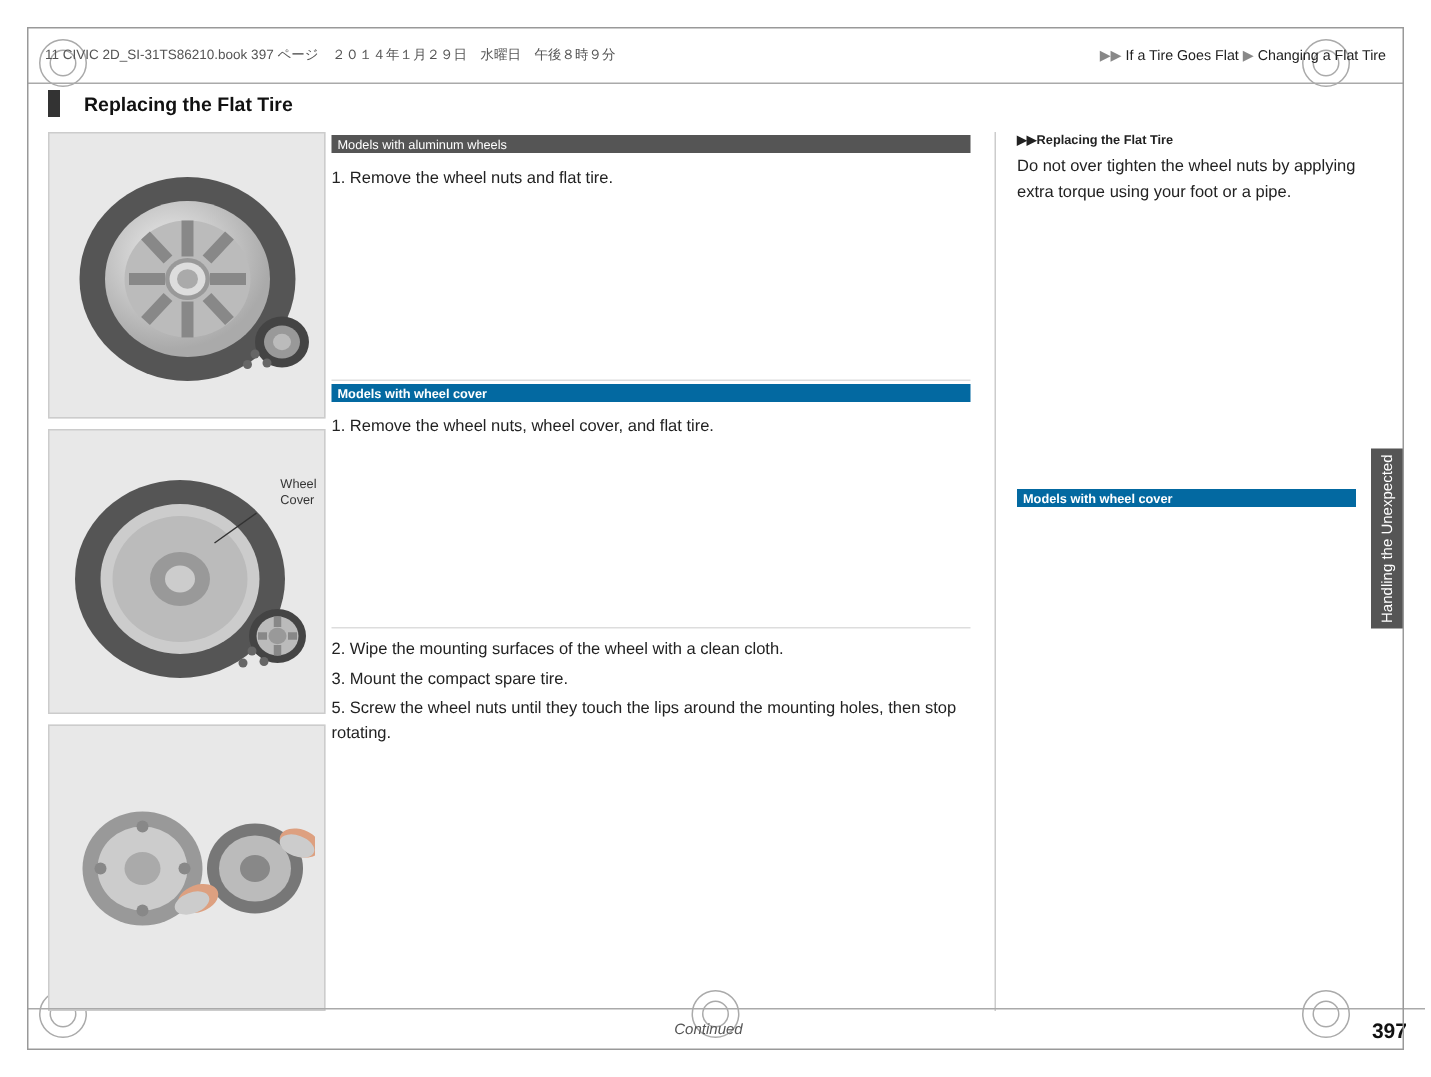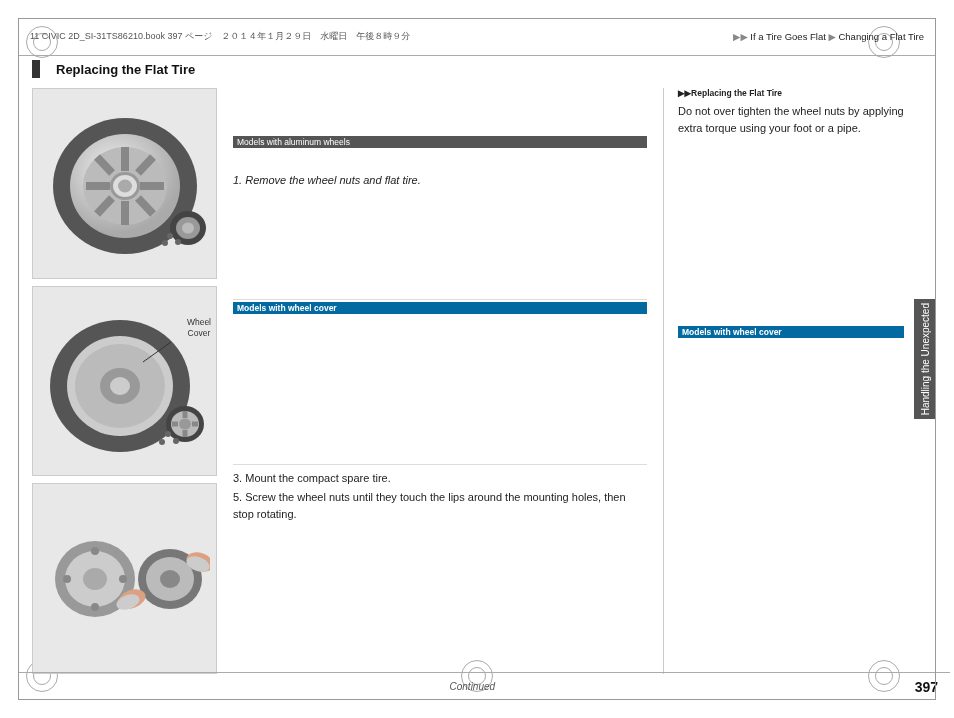--- a/index.html
+++ b/index.html
@@ -246,21 +246,21 @@
             <ellipse cx="148" cy="120" rx="6" ry="5.5" fill="#bbb"></ellipse>
 
             <circle cx="130" cy="128" r="3" fill="#666"></circle>
             <circle cx="138" cy="134" r="3" fill="#666"></circle>
             <circle cx="125" cy="135" r="3" fill="#666"></circle>
           </svg>
         </div>
 
         <div class="image-box" style="height:165px; position:relative;">
 
-          <div style="position: absolute; right: 5px; top: 30px; font-size: 8.5px; text-align: center; color: rgb(51, 51, 51); line-height: 1.3; z-index: 10; white-space: pre;">Wheel
+          <div style="position: absolute; right: 5px; top: 30px; font-size: 8.5px; text-align: left; color: rgb(51, 51, 51); line-height: 1.3; z-index: 10; white-space: pre;">Wheel
 Cover</div>
 
           <svg style="position:absolute;right:0;top:0;width:100%;height:100%;">
             <line x1="138" y1="55" x2="110" y2="75" stroke="#333" stroke-width="1"></line>
           </svg>
           <svg width="170" height="150" viewBox="0 0 170 150">
             <defs>
               <radialGradient id="tireGrad2" cx="50%" cy="50%" r="50%">
                 <stop offset="0%" style="stop-color:#ddd;stop-opacity:1"></stop>
                 <stop offset="100%" style="stop-color:#999;stop-opacity:1"></stop>
@@ -309,32 +309,34 @@
             <ellipse cx="92" cy="95" rx="14" ry="9" fill="#dda080" transform="rotate(-20,92,95)"></ellipse>
 
             <ellipse cx="160" cy="58" rx="14" ry="9" fill="#dda080" transform="rotate(20,160,58)"></ellipse>
 
             <ellipse cx="88" cy="98" rx="12" ry="7" fill="#ccc" transform="rotate(-20,88,98)"></ellipse>
             <ellipse cx="158" cy="60" rx="12" ry="7" fill="#ccc" transform="rotate(20,158,60)"></ellipse>
           </svg>
         </div>
       </div>
 
-      <div style="flex:1; padding-left:16px; display:flex; flex-direction:column; gap:0;justify-content:center;">
+      <div style="flex:1; padding-left:4px; display:flex; flex-direction:column; gap:0;">
 
         <div style="height:165px; display:flex; flex-direction:column; padding-top:2px;">
           <div class="label-tag aluminum">Models with aluminum wheels</div>
-          <div class="instruction-text" style="margin-top:20px;font-style:italic;">1. Remove the wheel nuts and flat tire.</div>
+          <div class="instruction-text" style="margin-top:5px;">1. Remove the wheel nuts and flat tire.</div>
         </div>
 
         <div style="height:165px; display:flex; flex-direction:column; padding-top:2px; border-top:1px solid #ddd;">
           <div class="label-tag wheel-cover">Models with wheel cover</div>
+          <div class="instruction-text" style="margin-top:4px;">1. Remove the wheel nuts, wheel cover, and flat tire.</div>
         </div>
 
         <div style="height:165px; display:flex; flex-direction:column; padding-top:2px; border-top:1px solid #ddd;">
+          <div class="instruction-text" style="margin-top:4px;">2. Wipe the mounting surfaces of the wheel with a clean cloth.</div>
           <div class="instruction-text" style="margin-top:3px;">3. Mount the compact spare tire.</div>
           <div class="instruction-text" style="margin-top:3px;">5. Screw the wheel nuts until they touch the lips around the mounting holes, then stop rotating.</div>
         </div>
       </div>
     </div>
 
     <div style="width:240px; flex-shrink:0; padding-left:14px; display:flex; flex-direction:column; gap:16px;">
 
       <div style="display:flex; flex-direction:column;">
         <div style="font-size:8.5px; font-weight:bold; margin-bottom:5px;">▶▶Replacing the Flat Tire</div>

